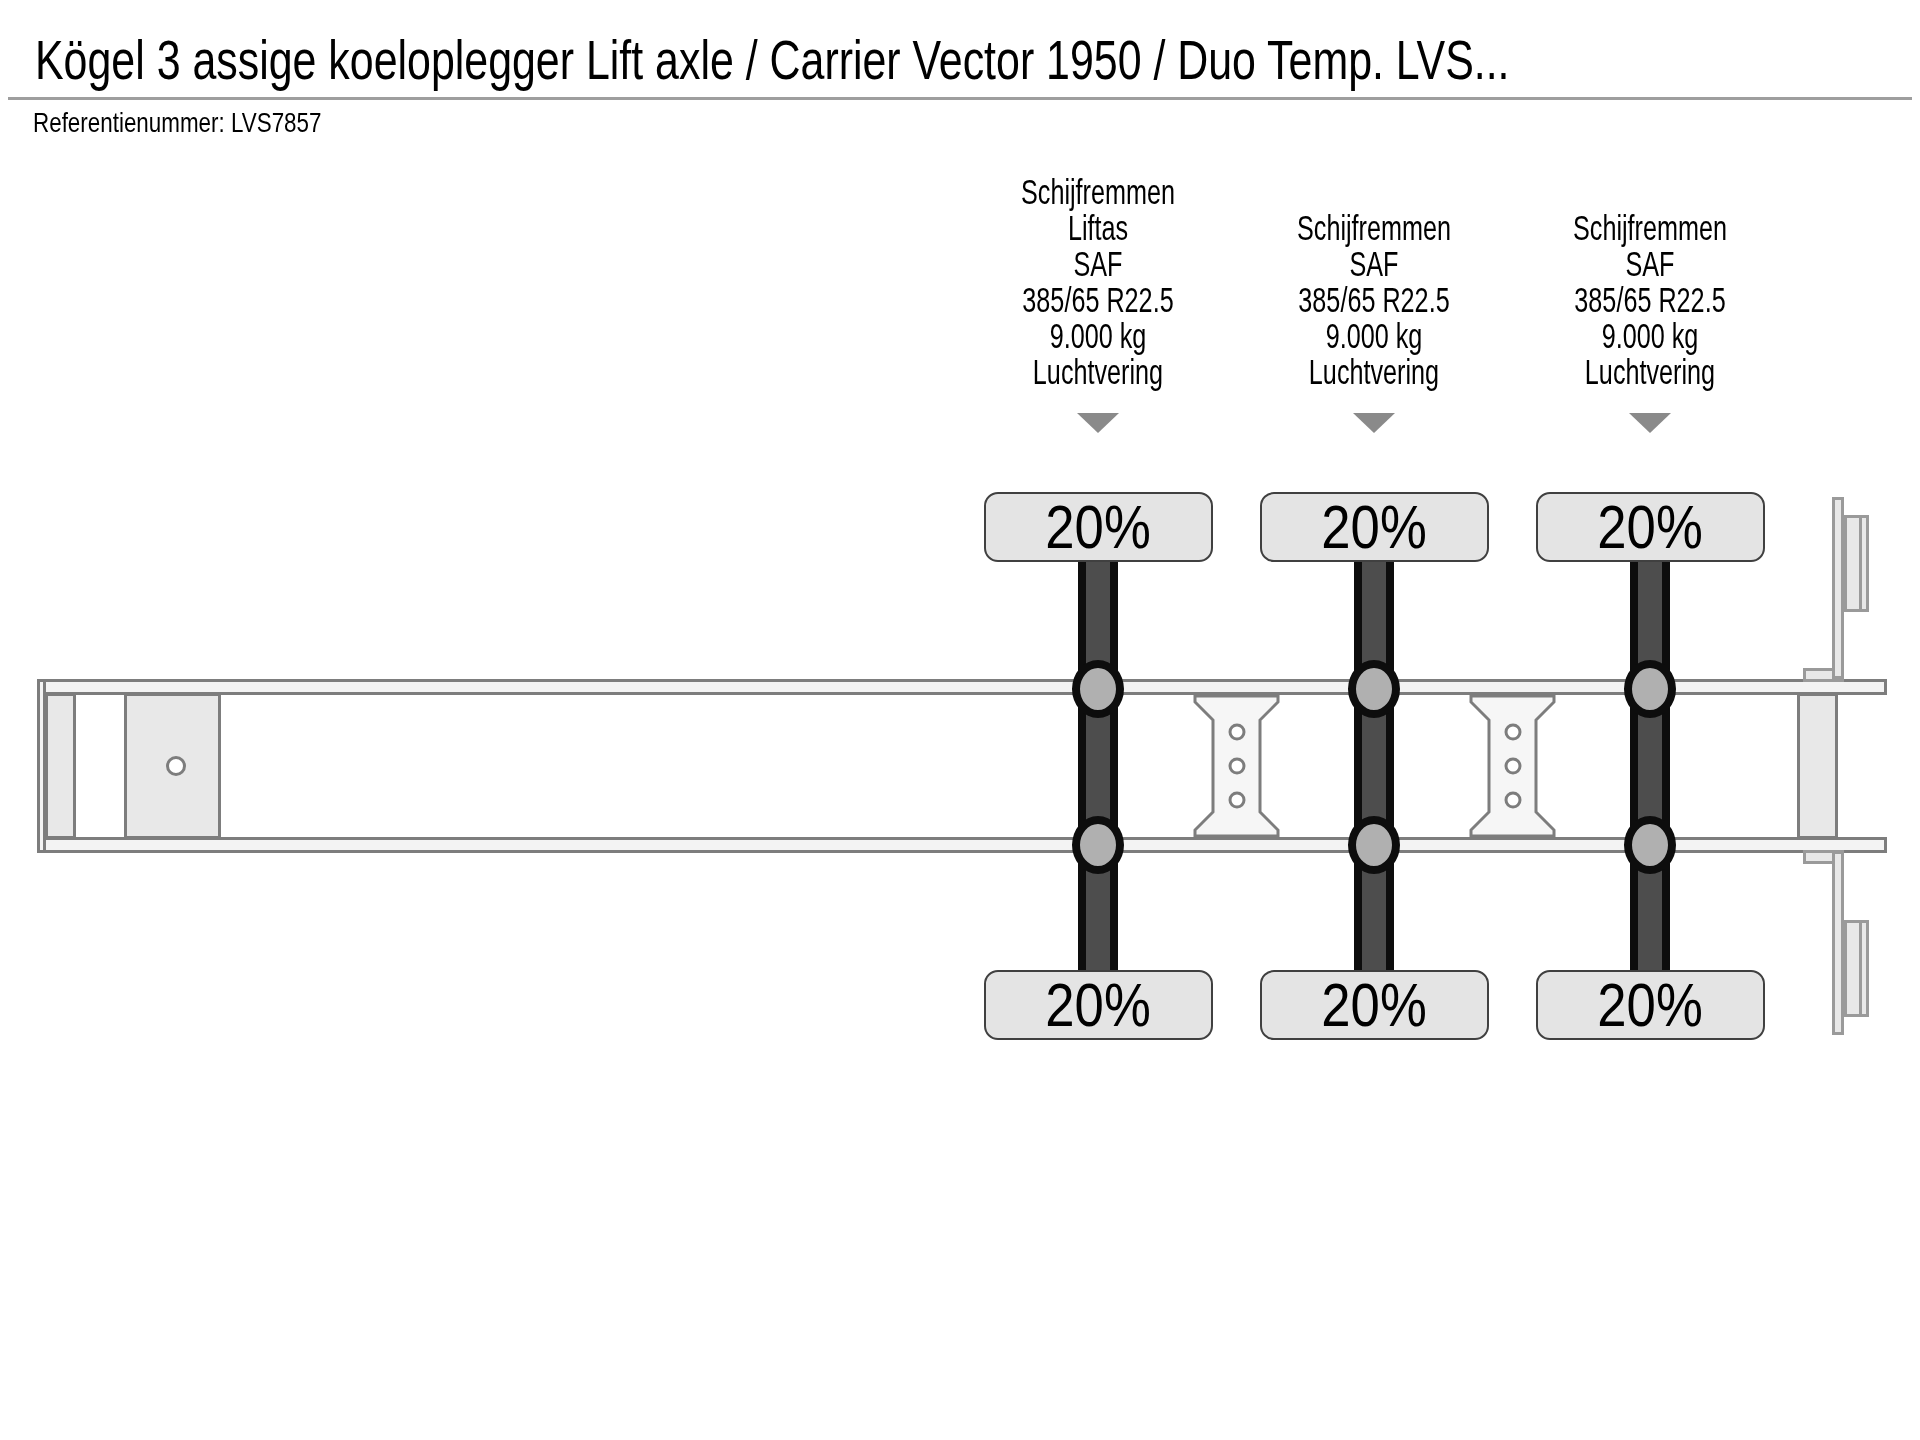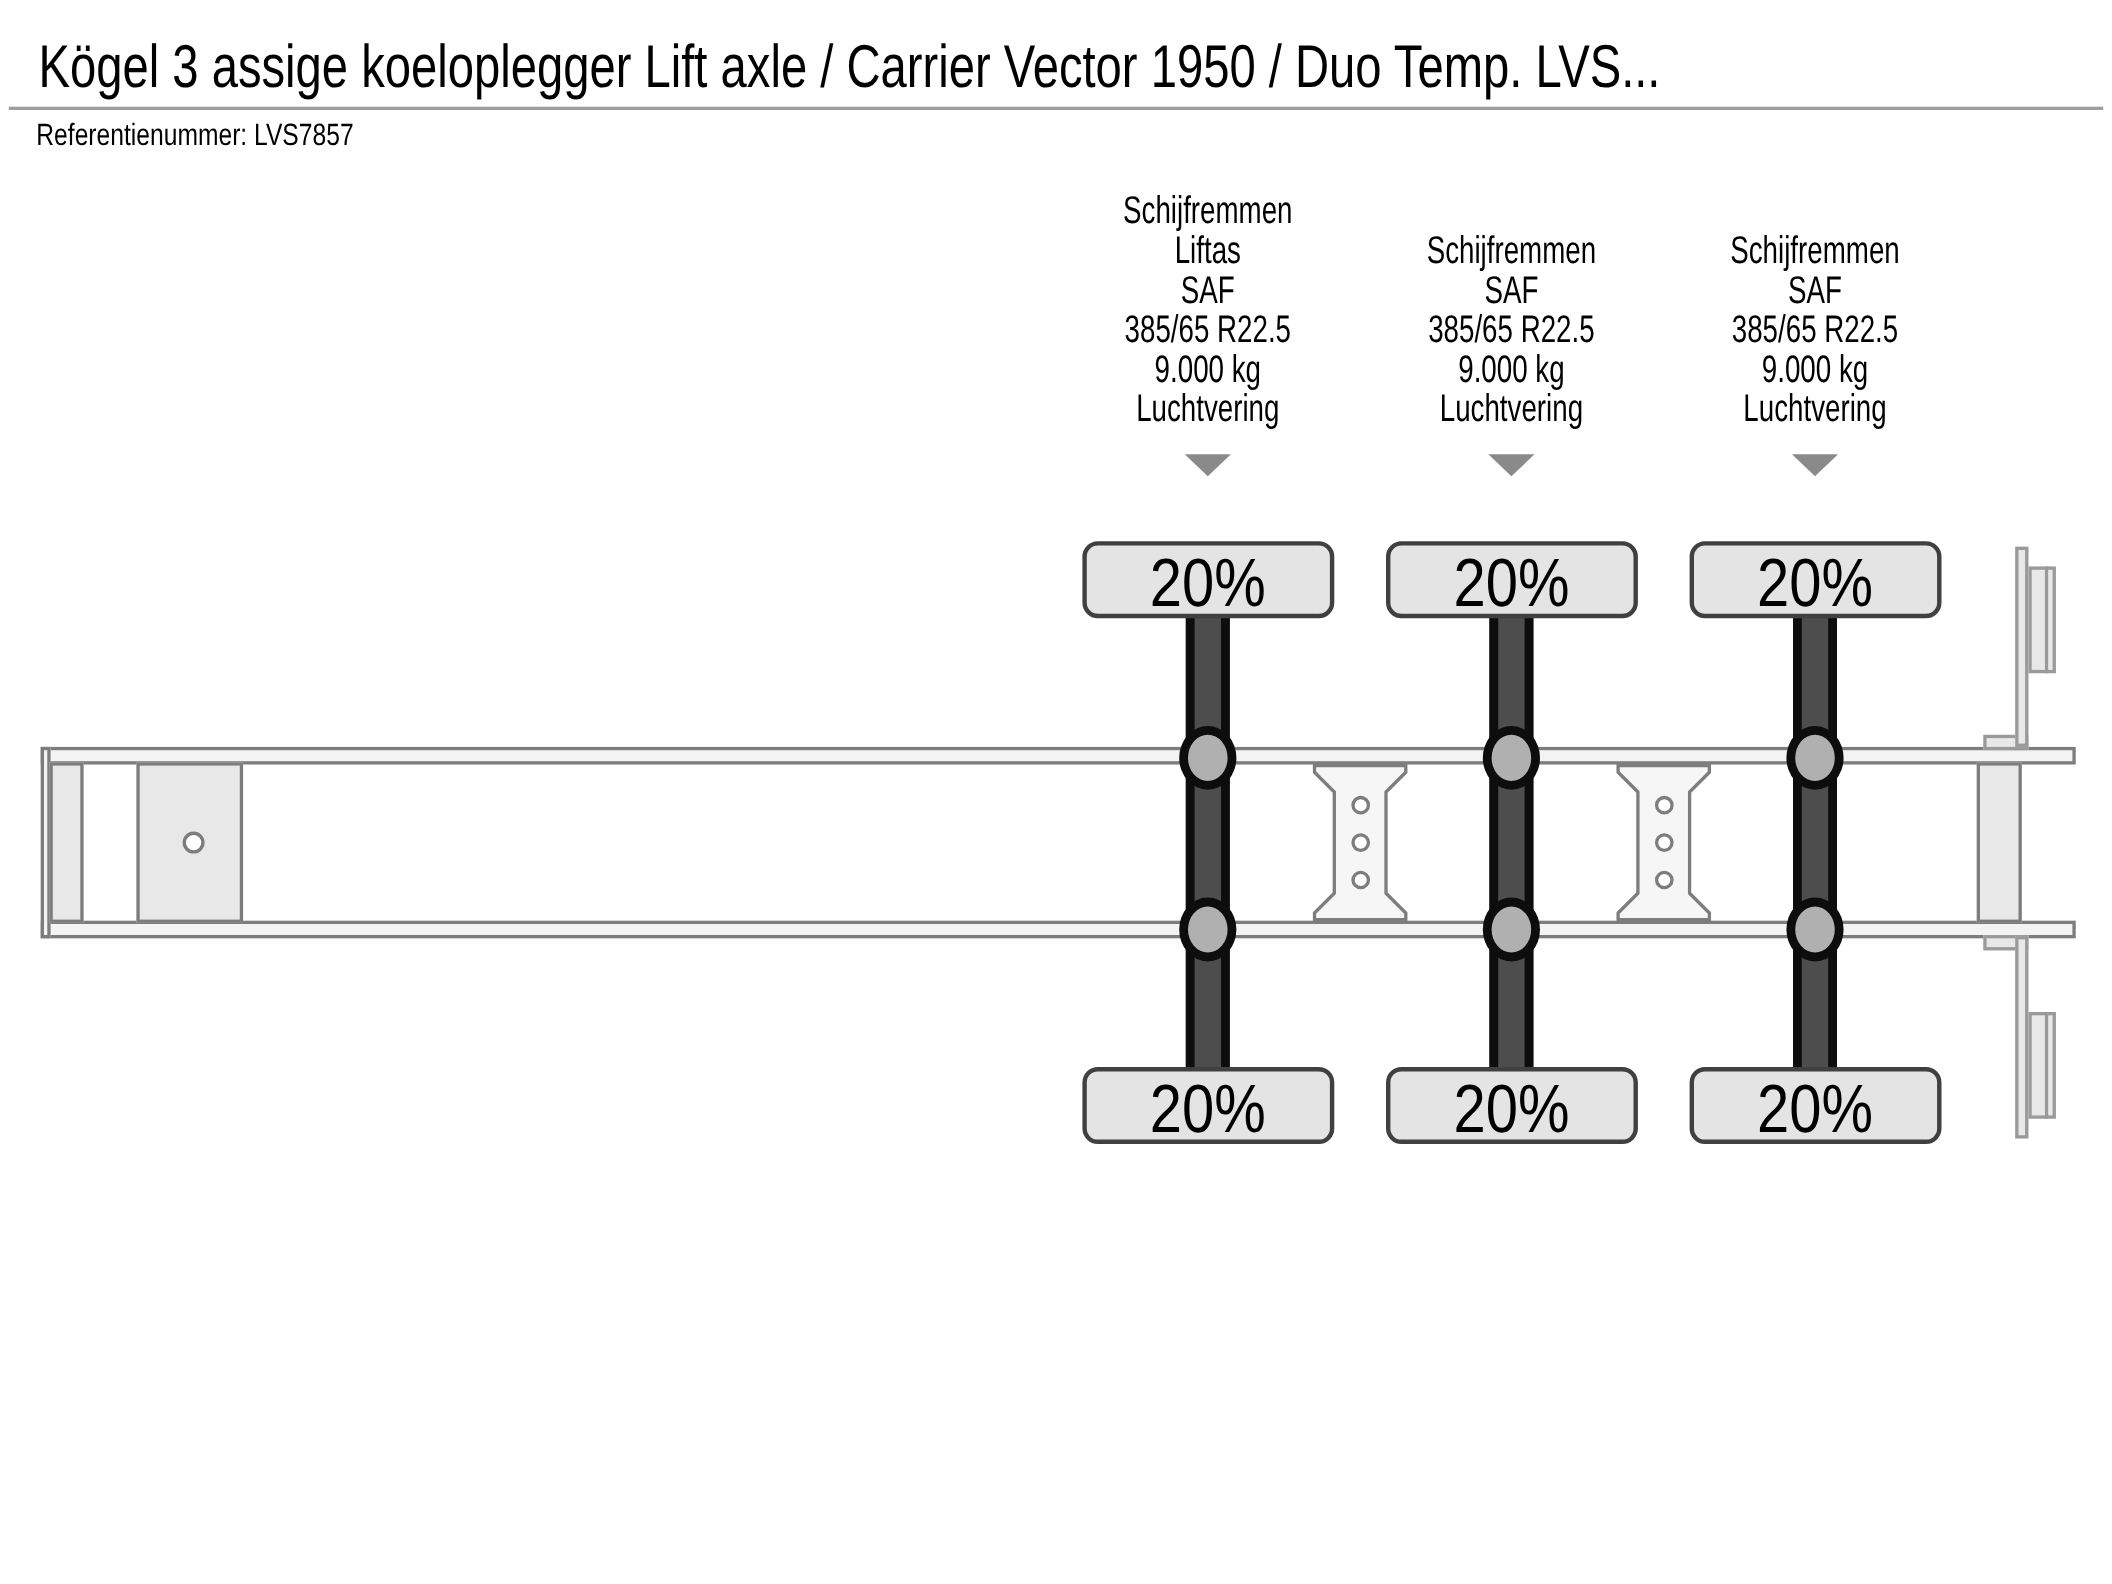--- a/index.html
+++ b/index.html
@@ -26,22 +26,22 @@
   .rail{background:#f3f3f3;border:3px solid #7d7d7d;z-index:1;}
   .panel{background:#e8e8e8;border:3px solid #7d7d7d;z-index:1;}
   .rear-part{background:#e8e8e8;border:3px solid #9a9a9a;z-index:1;}
   .kingpin{border-radius:50%;background:#fff;border:3px solid #7d7d7d;z-index:1;}
 
   
   .shaft{top:556px;width:40px;height:420px;background:#4d4d4d;
          border-left:8px solid #0d0d0d;border-right:8px solid #0d0d0d;z-index:2;}
   .hub{width:52px;height:58px;border-radius:50%;background:#b0b0b0;
        border:8px solid #0d0d0d;z-index:3;}
-  .load-box{width:229px;height:70px;background:#e4e4e4;border:4px solid #404040;
-            border-radius:14px;display:flex;align-items:flex-end;justify-content:center;z-index:4;}
+  .load-box{width:229px;height:70px;background:#e4e4e4;border:2px solid #404040;
+            border-radius:14px;display:flex;align-items:center;justify-content:center;z-index:4;}
   .load-text{font-size:62px;line-height:54px;transform:scaleX(0.85);transform-origin:center;}
 </style>
 </head>
 <body>
 
 <div class="abs page-title">Kögel 3 assige koeloplegger Lift axle / Carrier Vector 1950 / Duo Temp. LVS...</div>
 <div class="abs title-rule"></div>
 <div class="abs ref-line">
   <span>Referentienummer:</span>
   <span>LVS7857</span>

